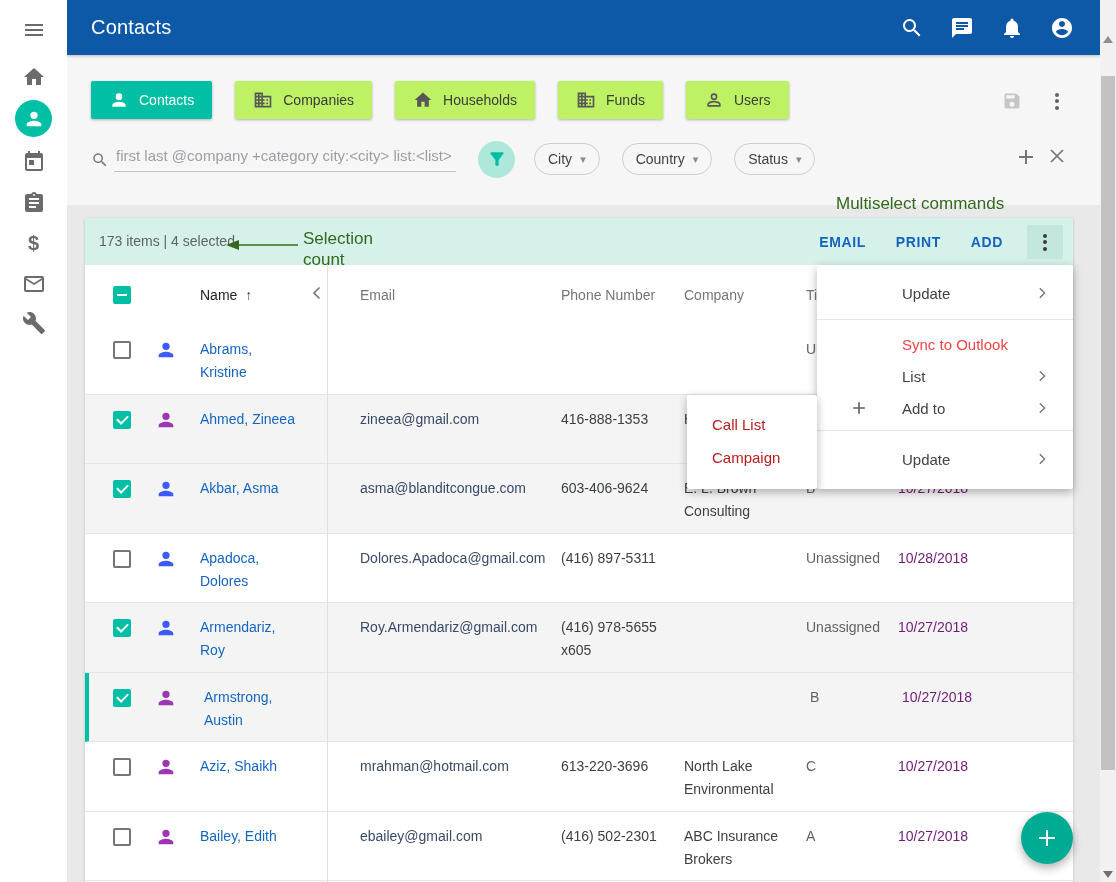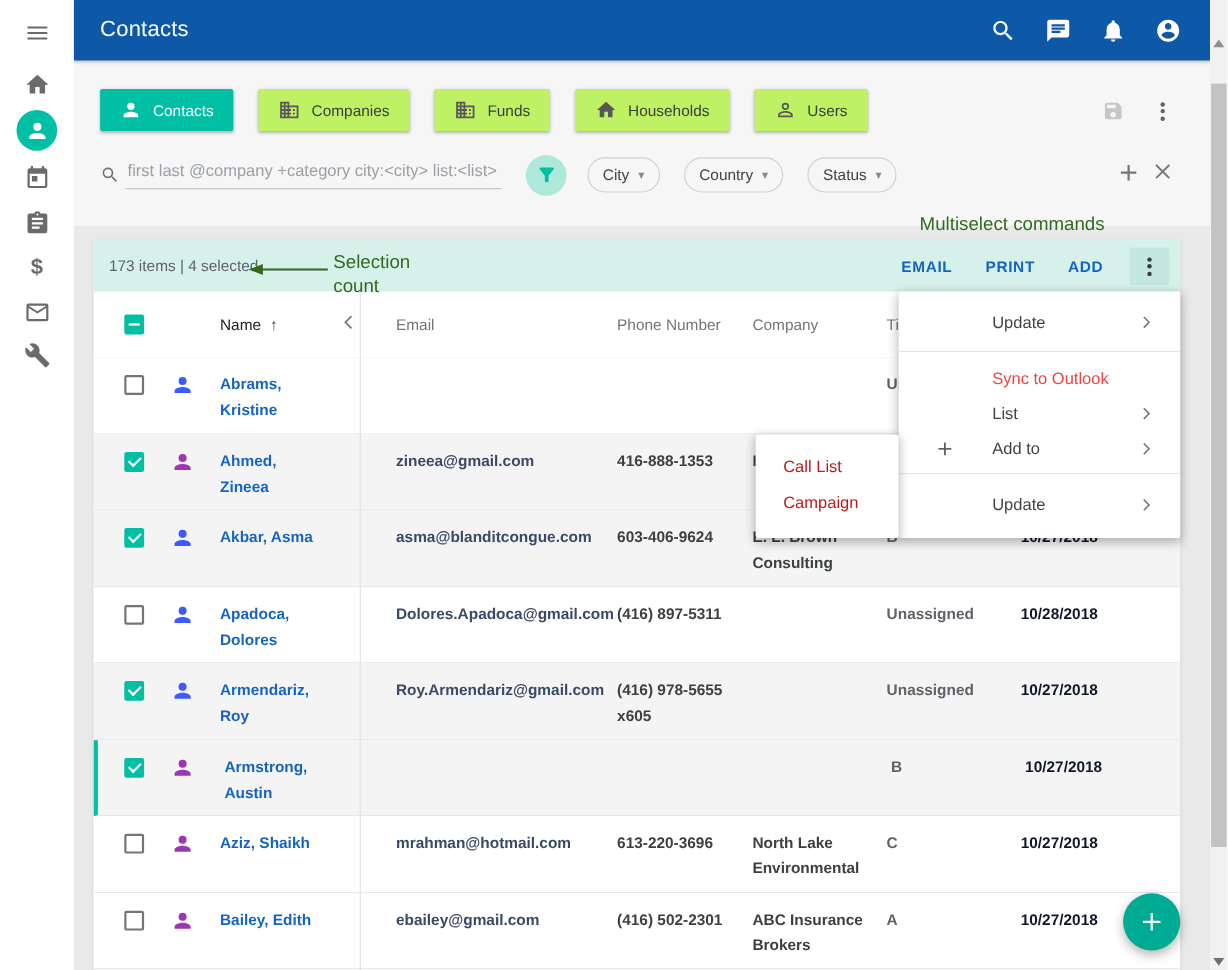--- a/index.html
+++ b/index.html
@@ -70,38 +70,38 @@
   .h-collapse{left:224px;top:20px;line-height:20px;color:#757575;}
   .h-email{left:275px;}
   .h-phone{left:476px;}
   .h-company{left:599px;}
   .h-tier{left:721px;}
   .h-date{left:813px;}
   .th-cb{position:absolute;left:28px;top:21px;}
 
   .coldivider{position:absolute;left:242px;top:47px;width:1px;bottom:0;background:#e0e0e0;z-index:4;}
 
-  .tbody{position:absolute;left:0;top:107px;width:988px;font-weight:bold;}
+  .tbody{position:absolute;left:0;top:107px;width:988px;}
   .trow{position:relative;width:988px;height:69.5px;border-bottom:1px solid #e6e6e6;background:#fff;box-sizing:border-box;}
   .trow.selected{background:#f4f4f4;}
   .trow.focused{border-left:4px solid #00bfa5;}
   .trow.focused .rcell{margin-left:-4px;}
   .rcell{position:absolute;}
   .c-check{left:28px;top:16px;}
   .c-avatar{left:70px;top:14px;width:22px;height:22px;}
   .c-avatar .ic{width:22px;height:22px;}
   .c-avatar.blue{color:#3d5afe;}
   .c-avatar.purple{color:#9d36b5;}
   .cell{position:absolute;top:13px;font-size:14px;line-height:23px;}
   .c-name{left:115px;width:96px;color:#1565c0;}
   .c-email{left:275px;width:198px;color:#394a67;}
   .c-phone{left:476px;width:112px;color:#3c4043;}
   .c-company{left:599px;width:118px;color:#3c4043;}
   .c-tier{left:721px;width:88px;color:#5f6368;}
-  .c-date{left:813px;width:100px;color:#0f172a;text-align:right;}
+  .c-date{left:813px;width:100px;color:#701a75;}
 
   
   .cbx{position:relative;display:inline-block;width:18px;height:18px;border:2px solid #757575;border-radius:2px;background:#fff;box-sizing:border-box;}
   .cbx.checked,.cbx.ind{border-color:#00bfa5;background:#00bfa5;}
   .cbx.checked::after{content:'';position:absolute;left:4px;top:0px;width:5px;height:9px;border:solid #fff;border-width:0 2px 2px 0;transform:rotate(45deg);}
   .cbx.ind::after{content:'';position:absolute;left:2px;top:6px;width:10px;height:2px;background:#fff;}
 
   
   .anno{position:absolute;color:#33691e;font-size:17px;line-height:21px;z-index:7;pointer-events:none;}
   .anno.multi{left:836px;top:193px;white-space:nowrap;}
@@ -206,29 +206,29 @@
           <span class="tab-label">Contacts</span>
         </button>
         <button class="tab">
           <svg class="ic " viewBox="0 0 24 24">
             <path d="M12 7V3H2v18h20V7H12zM6 19H4v-2h2v2zm0-4H4v-2h2v2zm0-4H4V9h2v2zm0-4H4V5h2v2zm4 12H8v-2h2v2zm0-4H8v-2h2v2zm0-4H8V9h2v2zm0-4H8V5h2v2zm10 12h-8v-2h2v-2h-2v-2h2v-2h-2V9h8v10zm-2-8h-2v2h2v-2zm0 4h-2v2h2v-2z"></path>
           </svg>
           <span class="tab-label">Companies</span>
         </button>
         <button class="tab">
           <svg class="ic " viewBox="0 0 24 24">
+            <path d="M10 20v-6h4v6h5v-8h3L12 3 2 12h3v8z"></path>
+          </svg>
+          <span class="tab-label">Households</span>
+        </button>
+        <button class="tab">
+          <svg class="ic " viewBox="0 0 24 24">
             <path d="M12 7V3H2v18h20V7H12zM6 19H4v-2h2v2zm0-4H4v-2h2v2zm0-4H4V9h2v2zm0-4H4V5h2v2zm4 12H8v-2h2v2zm0-4H8v-2h2v2zm0-4H8V9h2v2zm0-4H8V5h2v2zm10 12h-8v-2h2v-2h-2v-2h2v-2h-2V9h8v10zm-2-8h-2v2h2v-2zm0 4h-2v2h2v-2z"></path>
           </svg>
           <span class="tab-label">Funds</span>
-        </button>
-        <button class="tab">
-          <svg class="ic " viewBox="0 0 24 24">
-            <path d="M10 20v-6h4v6h5v-8h3L12 3 2 12h3v8z"></path>
-          </svg>
-          <span class="tab-label">Households</span>
         </button>
         <button class="tab">
           <svg class="ic " viewBox="0 0 24 24">
             <path d="M12 5.9a2.1 2.1 0 1 1 0 4.2 2.1 2.1 0 0 1 0-4.2zm0 9.05c2.97 0 6.1 1.46 6.1 2.1v1.05H5.9v-1.05c0-.64 3.13-2.1 6.1-2.1zM12 4a4 4 0 1 0 4 4 4 4 0 0 0-4-4zm0 9c-2.67 0-8 1.34-8 4v3h16v-3c0-2.66-5.33-4-8-4z"></path>
           </svg>
           <span class="tab-label">Users</span>
         </button>
       </div>
     <button class="icon-btn save" id="saveBtn"><svg class="ic " viewBox="0 0 24 24">
           <path d="M17 3H5a2 2 0 0 0-2 2v14a2 2 0 0 0 2 2h14a2 2 0 0 0 2-2V7l-4-4zm-5 16a3 3 0 1 1 3-3 3 3 0 0 1-3 3zm3-10H5V5h10v4z"></path>

